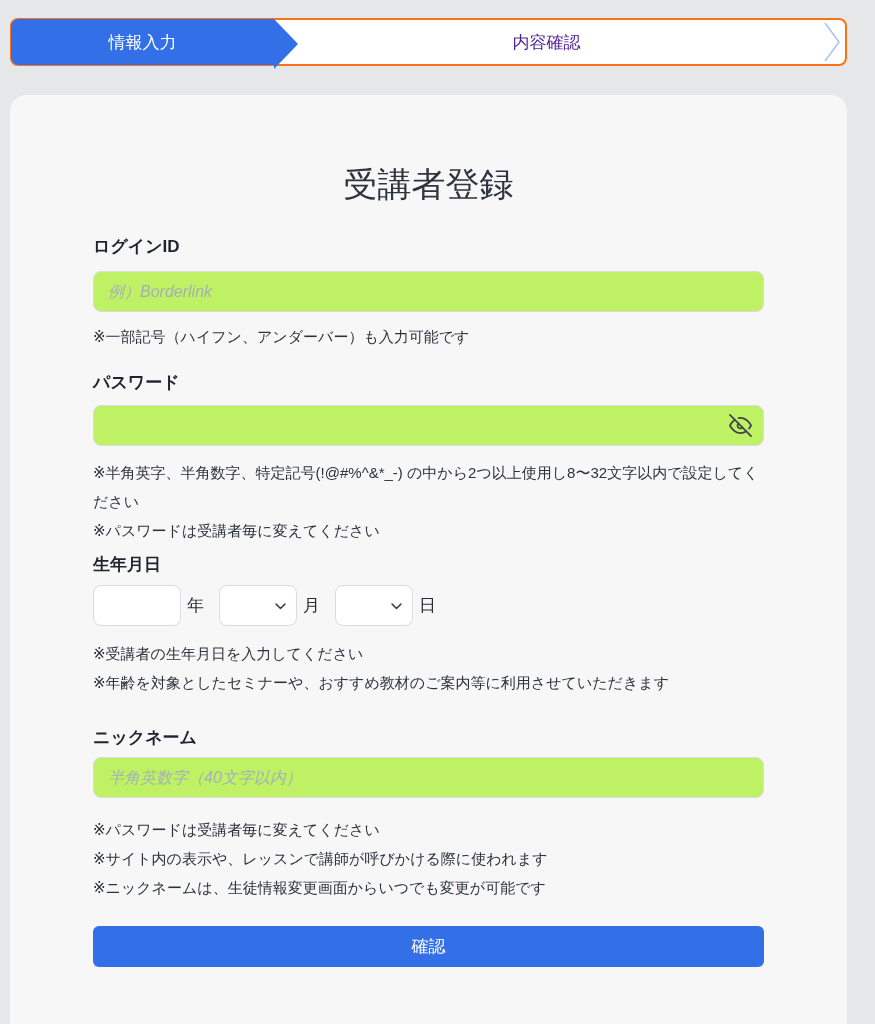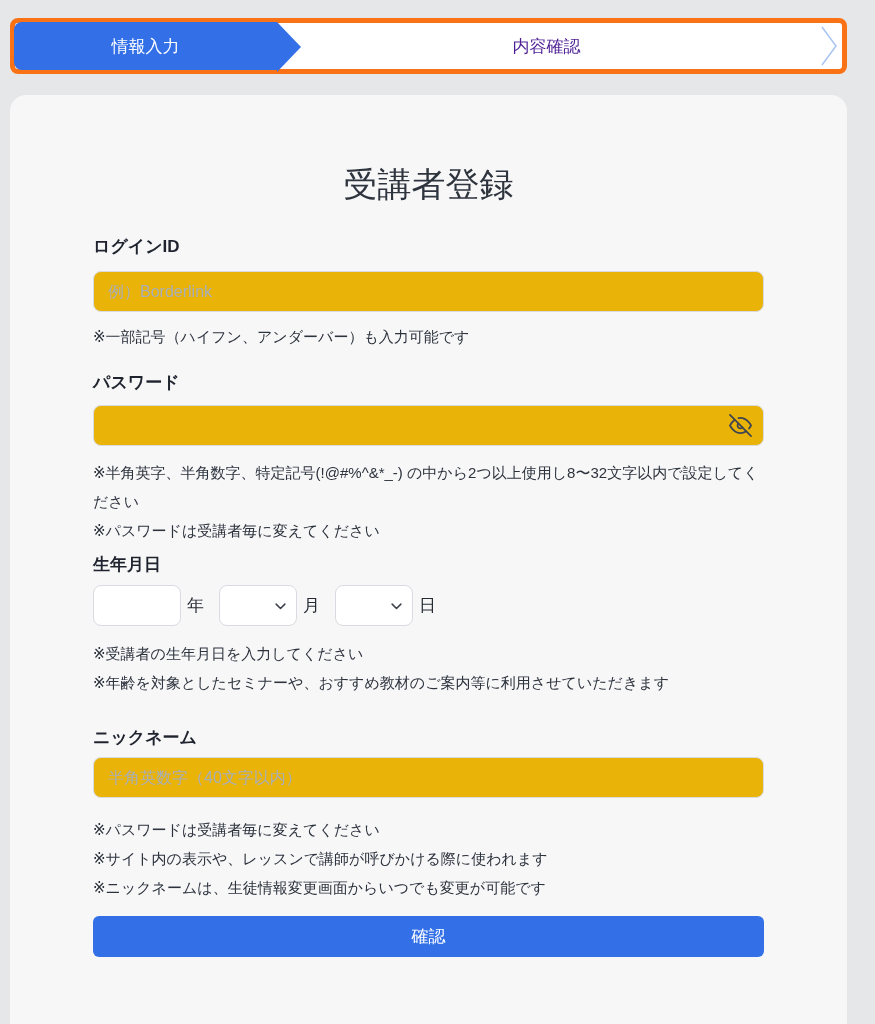--- a/index.html
+++ b/index.html
@@ -13,23 +13,23 @@
     width: 875px;
     height: 1024px;
     overflow: hidden;
     background: #e6e7e8;
   }
 
   
   .stepper {
     position: absolute;
     left: 10px; top: 18px;
-    width: 837px; height: 56px;
+    width: 837px; height: 48px;
     background: #ffffff;
-    border: 5px solid #f97316;
+    border: 2px solid #f97316;
     border-radius: 8px;
     display: flex;
     align-items: stretch;
   }
   .step {
     display: flex;
     align-items: center;
     justify-content: center;
     font-size: 17px;
     color: #4c1d95;
@@ -88,26 +88,27 @@
   .mt-label-2 { margin-top: 20px; }
   .mt-label-3 { margin-top: 8px; }
   .mt-label-4 { margin-top: 29px; }
 
   .text-input {
     display: block;
     width: 100%;
     height: 41px;
     border: 1px solid #d9dbe0;
     border-radius: 8px;
-    background: #eab308;
+    background: #bef264;
     font-family: "Liberation Sans", "DejaVu Sans", sans-serif;
     font-size: 16px;
     color: #333a44;
     padding: 0 14px;
     outline: none;
+    font-style: italic;
   }
   .text-input::placeholder { color: #a7aeb8; opacity: 1; }
 
   .input-row-1 { margin-top: 13px; }
   .input-row-pw { position: relative; margin-top: 11px; }
   .input-row-nick { margin-top: 8px; }
 
   .eye-button {
     position: absolute;
     right: 11px; top: 50%;
@@ -176,21 +177,21 @@
     transform: translateY(-50%);
     pointer-events: none;
     display: flex;
   }
 
   
   .submit-button {
     display: block;
     width: 100%;
     height: 41px;
-    margin-top: 14px;
+    margin-top: 24px;
     background: #3370e8;
     border: none;
     border-radius: 6px;
     color: #ffffff;
     font-size: 17px;
     font-family: "Liberation Sans", "DejaVu Sans", sans-serif;
     cursor: pointer;
   }
 </style>
 </head>

